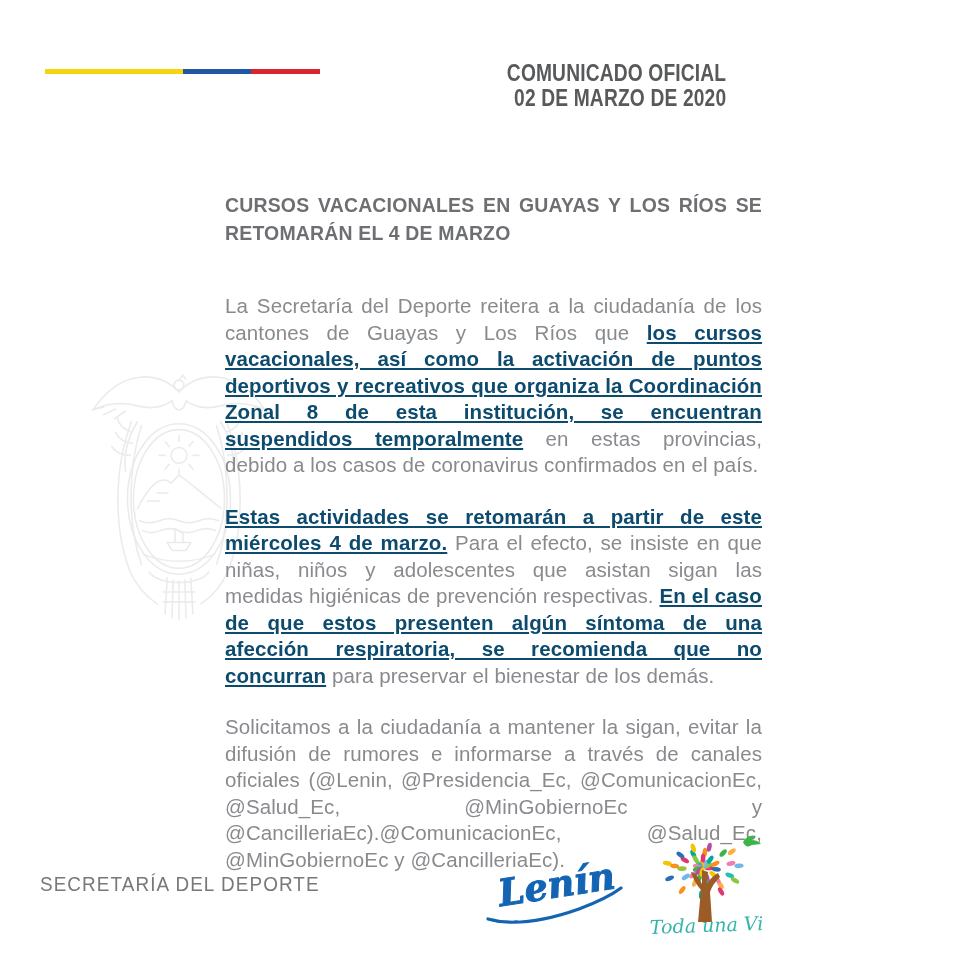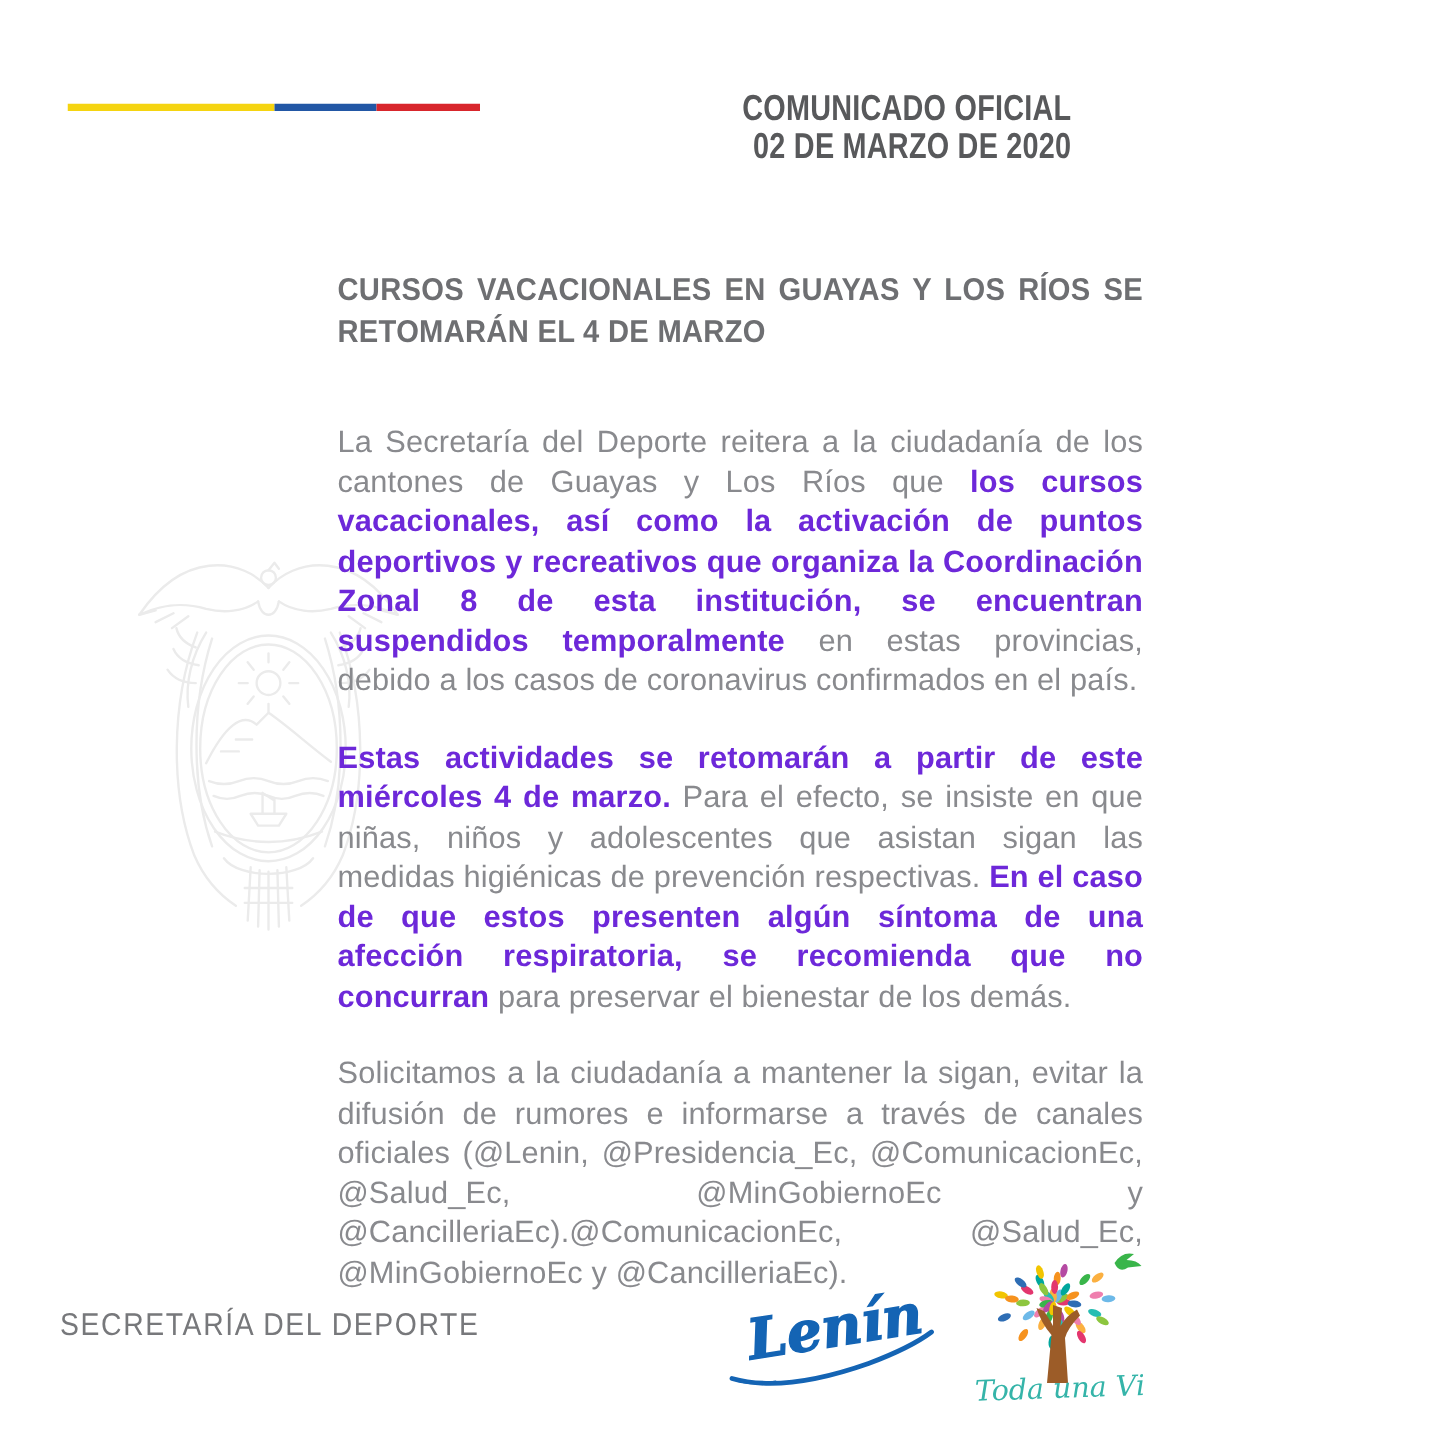--- a/index.html
+++ b/index.html
@@ -1,39 +1,39 @@
 <!DOCTYPE html>
 <html><head>
 <meta charset="utf-8">
 <style>
   html,body{margin:0;padding:0;background:#ffffff;}
   .page{position:relative;width:824px;height:960px;background:#ffffff;overflow:hidden;
-        font-family:"Liberation Sans",sans-serif;}
+        font-family:"Liberation Sans",sans-serif;padding-left:12px;}
 
   
   .flagbar{display:flex;overflow:hidden;}
   .flagbar span{display:block;height:100%;}
   .top-flagbar{position:absolute;left:45px;top:69px;width:275px;height:5px;}
 
   
   .header-right{position:absolute;top:60px;right:110px;text-align:right;
     color:#58595b;font-size:24px;line-height:25px;font-weight:bold;
     transform:scaleX(0.8);transform-origin:top right;letter-spacing:0.2px;}
 
   
   .watermark{position:absolute;left:80px;top:358px;width:198px;height:270px;color:#ebebeb;}
 
   
-  .article{position:absolute;left:225px;top:180px;width:537px;}
+  .article{position:absolute;left:225px;top:191px;width:537px;}
   .article-title{margin:0 0 46px 0;font-size:21px;line-height:28px;font-weight:bold;
     color:#6e6f72;text-align:justify;letter-spacing:0.2px;
     width:580px;transform:scaleX(0.9259);transform-origin:0 0;}
   .article-body p{margin:0 0 25px 0;font-size:20.5px;line-height:26.5px;color:#898a8e;
     text-align:justify;letter-spacing:0.1px;}
-  .article-body p span.b{font-weight:bold;color:#6d28d9;}
+  .article-body p span.b{font-weight:bold;color:#0c4a6e;text-decoration:underline;}
 
   
   .org-name{position:absolute;left:40px;top:872px;font-size:21px;color:#77787b;
     letter-spacing:1.2px;transform:scaleX(0.9);transform-origin:0 0;white-space:nowrap;}
   .lenin-logo{position:absolute;left:483px;top:850px;width:142px;height:82px;}
   .tree-logo{position:absolute;left:646px;top:830px;width:116px;height:110px;}
   .gob-logo{position:absolute;left:762px;top:845px;display:flex;align-items:flex-start;}
   .gob-arms{width:56px;height:80px;color:#8a8b8d;}
   .gob-right{margin-left:4px;padding-top:4px;}
   .gob-lines{color:#58595b;font-size:20px;line-height:18.5px;letter-spacing:0;

